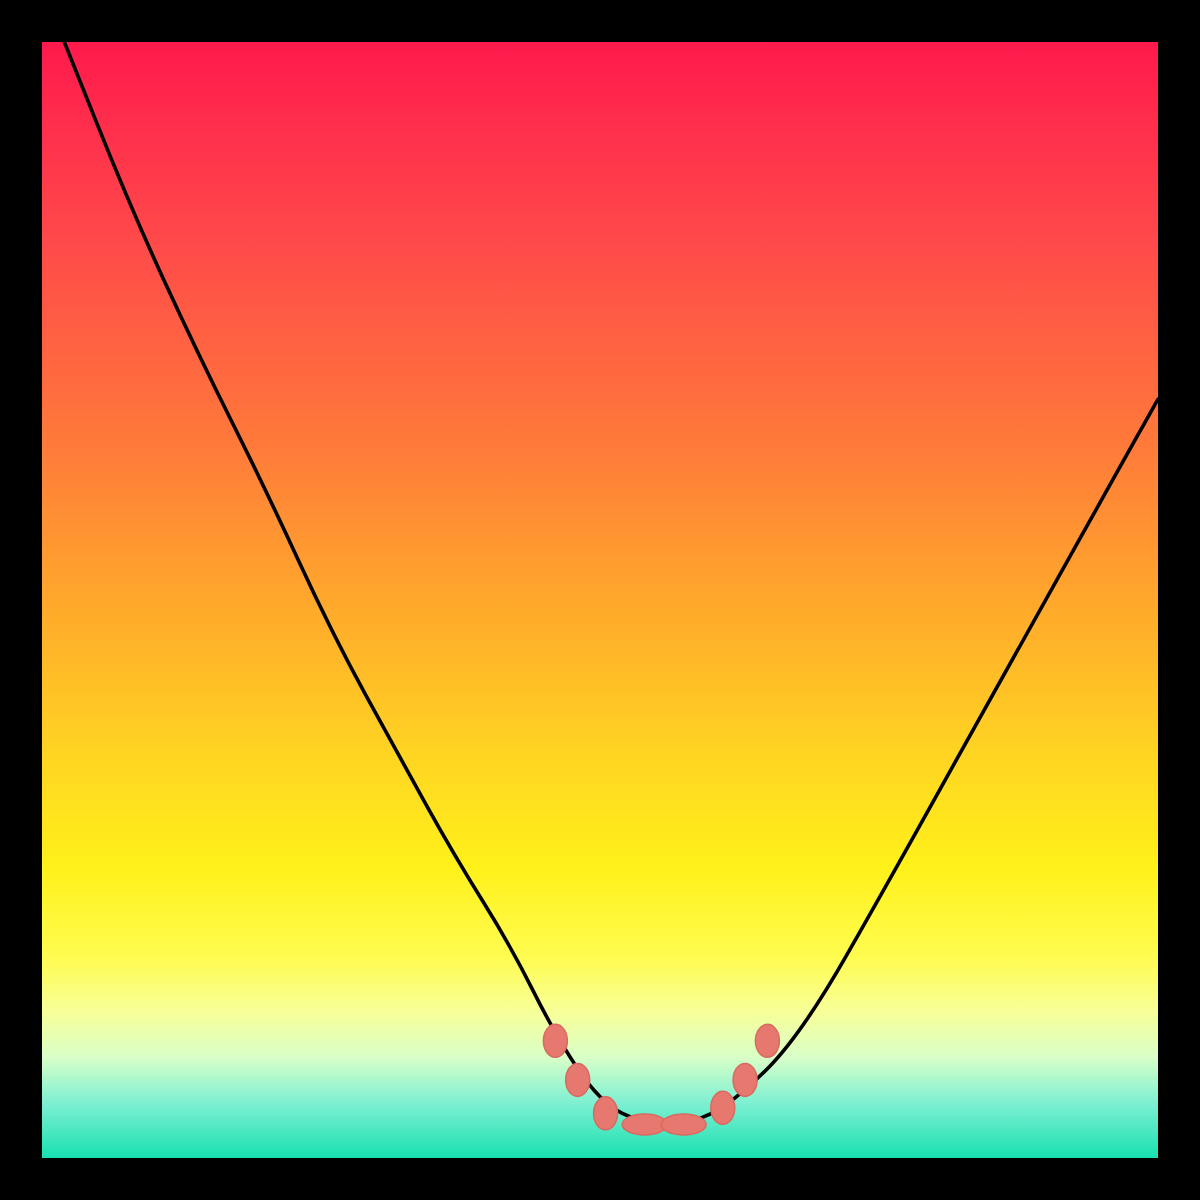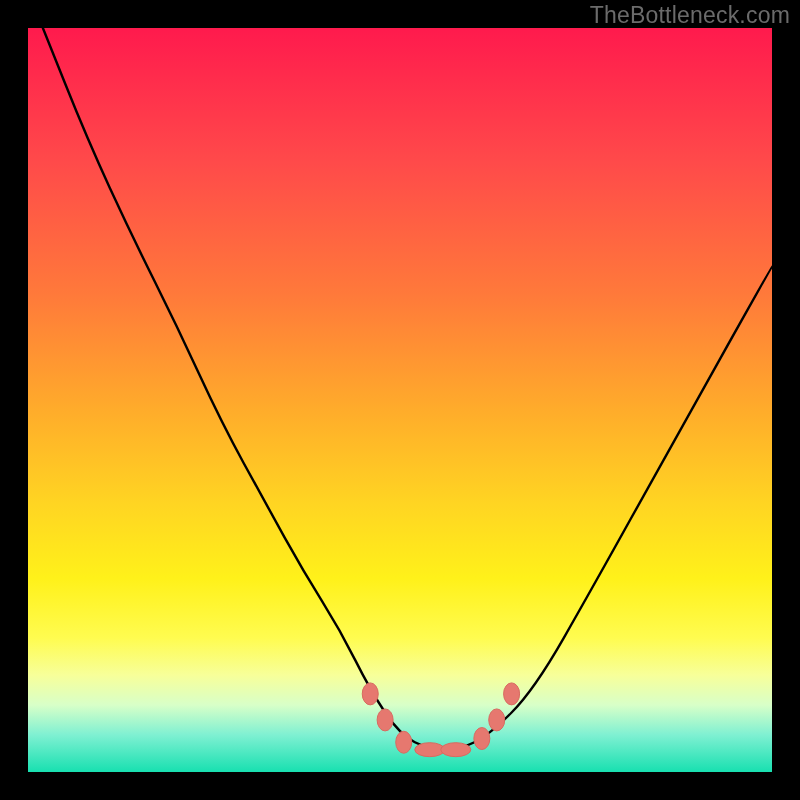--- a/index.html
+++ b/index.html
@@ -56,21 +56,20 @@
     top: 0;
     width: 744px;
     height: 744px;
     pointer-events: none;
   }
 </style>
 </head>
 <body>
 
 <div class="frame">
-  <div class="watermark">TheBottleneck.com</div>
   <div class="plot">
     <svg class="curve-layer" viewBox="0 0 744 744" preserveAspectRatio="none">
       <path id="curve-path" fill="none" stroke="#000" stroke-width="2.4" stroke-linecap="round" d="M 14.88 0 Q 14.88 0 37.2 55.80000000000001 Q 59.52 111.60000000000002 81.84 159.96000000000004 Q 104.16000000000001 208.32000000000005 126.48000000000002 252.96000000000004 Q 148.8 297.6 171.12 345.96000000000004 Q 193.44 394.32 215.76 435.24 Q 238.08 476.16 256.68 509.64 Q 275.28 543.12 293.88 572.88 Q 312.47999999999996 602.64 327.36 632.4 Q 342.24 662.16 357.12 684.48 Q 372 706.8 386.88 714.24 Q 401.76000000000005 721.68 416.64 721.68 Q 431.52 721.68 446.4 714.24 Q 461.28 706.8 483.6 684.48 Q 505.92 662.16 535.6800000000001 610.0799999999999 Q 565.44 558 602.6400000000001 491.03999999999996 Q 639.84 424.08 691.9200000000001 331.08 T 744 238.07999999999998"></path>
       <g id="marker-group">
           <ellipse cx="342.24" cy="665.88" rx="8" ry="11" fill="#e6786f" stroke="#d86a60" stroke-width="1"></ellipse>
           <ellipse cx="357.12" cy="691.92" rx="8" ry="11" fill="#e6786f" stroke="#d86a60" stroke-width="1"></ellipse>
           <ellipse cx="375.72" cy="714.24" rx="8" ry="11" fill="#e6786f" stroke="#d86a60" stroke-width="1"></ellipse>
           <ellipse cx="401.76000000000005" cy="721.68" rx="15" ry="7" fill="#e6786f" stroke="#d86a60" stroke-width="1"></ellipse>
           <ellipse cx="427.79999999999995" cy="721.68" rx="15" ry="7" fill="#e6786f" stroke="#d86a60" stroke-width="1"></ellipse>
           <ellipse cx="453.84" cy="710.52" rx="8" ry="11" fill="#e6786f" stroke="#d86a60" stroke-width="1"></ellipse>

